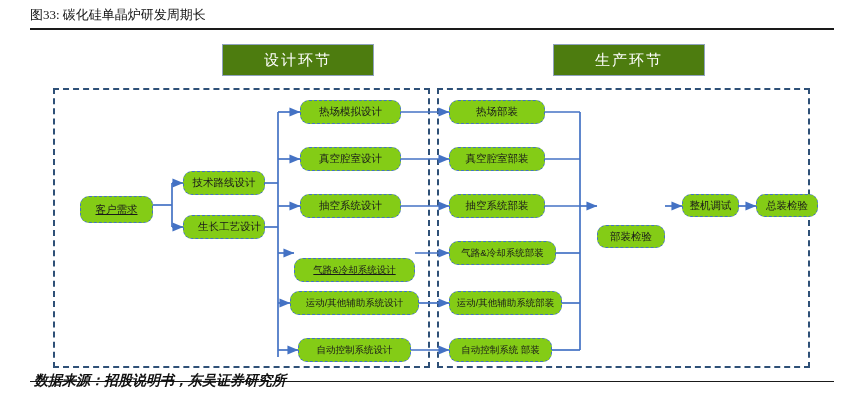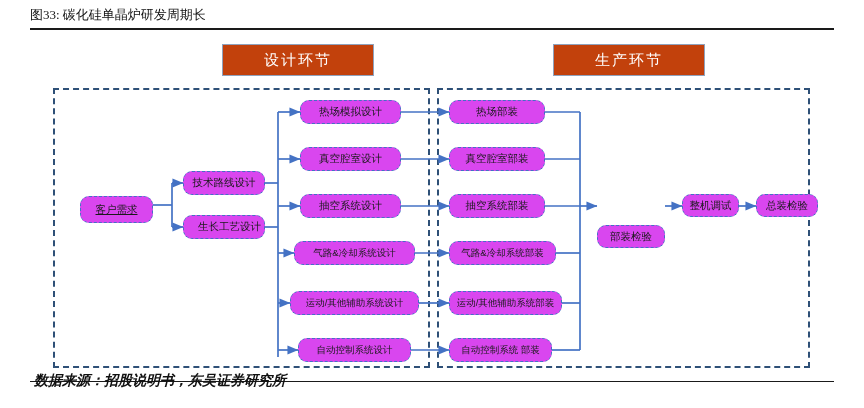--- a/index.html
+++ b/index.html
@@ -17,38 +17,38 @@
   .rule-bottom{position:absolute;left:30px;top:381px;width:804px;height:1px;background:#1a1a1a;}
   .source{
     position:absolute;left:34px;top:372px;
     font-family:Liberation Mono, monospace;
     font-weight:bold;font-style:italic;font-size:14px;color:#111111;white-space:nowrap;
   }
   .canvas{position:absolute;left:0;top:0;width:864px;height:408px;}
   svg.wires{position:absolute;left:0;top:0;width:864px;height:408px;pointer-events:none;}
 
   .phase-hdr{
-    position:absolute;background:#c2410c;border:1px solid #8fa2bd;
+    position:absolute;background:#4d7c0f;border:1px solid #8fa2bd;
     color:#ffffff;font-size:15px;letter-spacing:2px;
     display:flex;align-items:center;justify-content:center;
     box-sizing:border-box;
   }
   #hdr-design{left:222px;top:44px;width:152px;height:32px;}
   #hdr-prod{left:553px;top:44px;width:152px;height:32px;}
 
   .zone{
     position:absolute;box-sizing:border-box;
     border:2px dashed #2E5077;background:transparent;
   }
   #zone-design{left:53px;top:88px;width:377px;height:280px;}
   #zone-prod{left:437px;top:88px;width:373px;height:280px;}
 
   .node{
     position:absolute;box-sizing:border-box;
-    border:1.6px dashed #4472C4;border-radius:9px;background:#d946ef;
+    border:1.6px dashed #4472C4;border-radius:9px;background:#84cc16;
     color:#1a1a1a;font-size:10.5px;
     display:flex;align-items:center;justify-content:center;
     white-space:nowrap;z-index:3;
   }
   .node.wide{font-size:9.5px;}
 </style>
 </head>
 <body>
 
 <div class="fig-title">图33: 碳化硅单晶炉研发周期长</div>
@@ -108,21 +108,21 @@
   <div class="phase-hdr" id="hdr-design">设计环节</div>
   <div class="phase-hdr" id="hdr-prod">生产环节</div>
 
   <div class="node" style="left:80px;top:196px;width:73px;height:27px;text-decoration:underline;">客户需求</div>
   <div class="node" style="left:183px;top:171px;width:82px;height:24px;">技术路线设计</div>
   <div class="node" style="left:183px;top:215px;width:82px;height:24px;padding-left:11px;">生长工艺设计</div>
 
   <div class="node" style="left:300px;top:100px;width:101px;height:24px;">热场模拟设计</div>
   <div class="node" style="left:300px;top:147px;width:101px;height:24px;">真空腔室设计</div>
   <div class="node" style="left:300px;top:194px;width:101px;height:24px;">抽空系统设计</div>
-  <div class="node wide" style="left:294px;top:241px;width:121px;height:24px;">气路&amp;冷却系统设计</div>
+  <div class="node wide" style="left:294px;top:258px;width:121px;height:24px;text-decoration:underline;">气路&amp;冷却系统设计</div>
   <div class="node wide" style="left:290px;top:291px;width:129px;height:24px;">运动/其他辅助系统设计</div>
   <div class="node wide" style="left:298px;top:338px;width:113px;height:24px;">自动控制系统设计</div>
 
   <div class="node" style="left:449px;top:100px;width:96px;height:24px;">热场部装</div>
   <div class="node" style="left:449px;top:147px;width:96px;height:24px;">真空腔室部装</div>
   <div class="node" style="left:449px;top:194px;width:96px;height:24px;">抽空系统部装</div>
   <div class="node wide" style="left:449px;top:241px;width:107px;height:24px;">气路&amp;冷却系统部装</div>
   <div class="node wide" style="left:449px;top:291px;width:113px;height:24px;">运动/其他辅助系统部装</div>
   <div class="node wide" style="left:449px;top:338px;width:103px;height:24px;">自动控制系统 部装</div>
 

